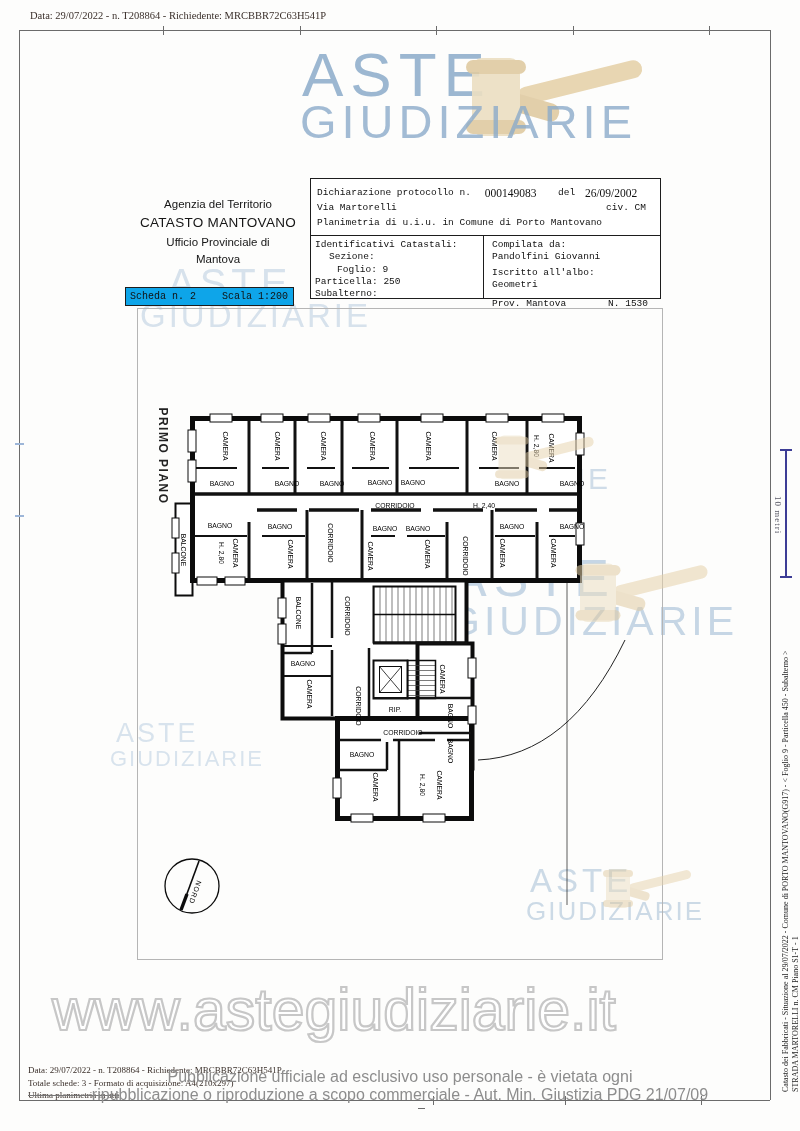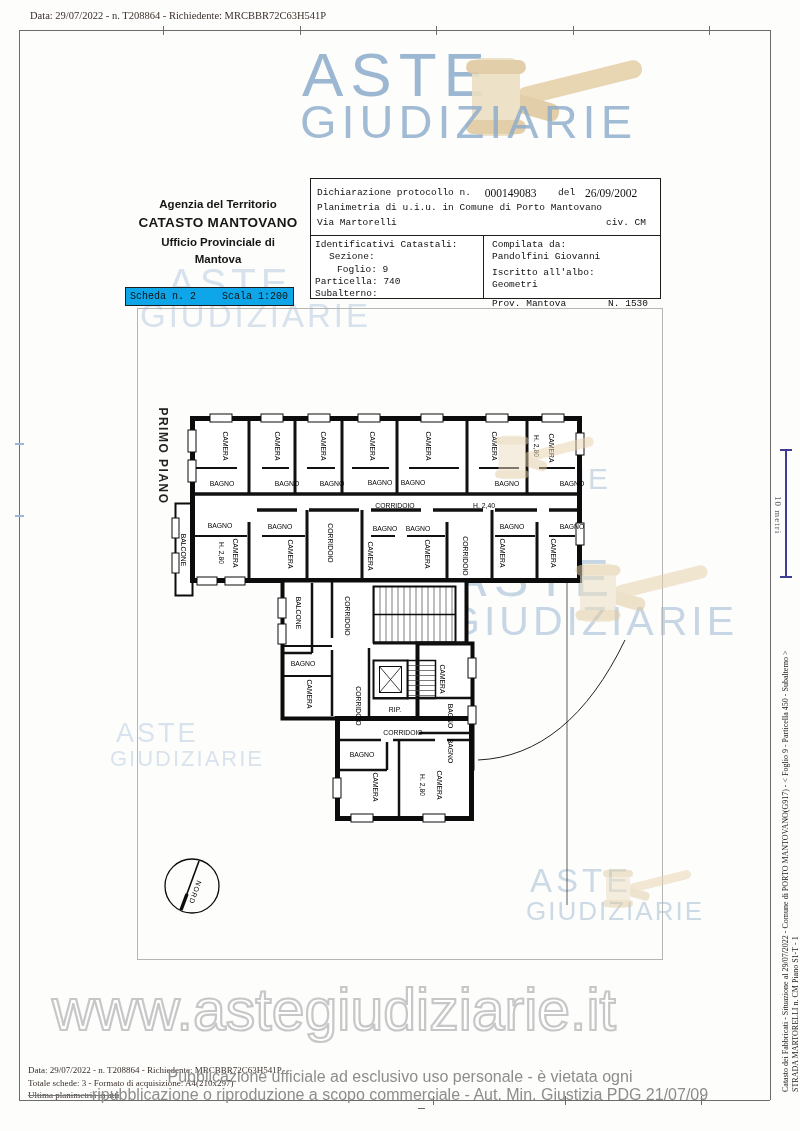--- a/index.html
+++ b/index.html
@@ -27,21 +27,21 @@
   .wm3a{font-size:40px;letter-spacing:5px;color:rgba(144,175,205,0.42)}
   .wm3g{font-size:30px;letter-spacing:3px;color:rgba(144,175,205,0.42)}
   .wm4a{font-size:52px;letter-spacing:7px;color:rgba(144,175,205,0.5)}
   .wm4g{font-size:41px;letter-spacing:4px;color:rgba(144,175,205,0.5)}
   .wm5a{font-size:27px;letter-spacing:3px;color:rgba(144,175,205,0.33)}
   .wm5g{font-size:22px;letter-spacing:2px;color:rgba(144,175,205,0.33)}
   .wm6a{font-size:33px;letter-spacing:4px;color:rgba(144,175,205,0.45)}
   .wm6g{font-size:26px;letter-spacing:2px;color:rgba(144,175,205,0.45)}
 
   
-  .agency{position:absolute;left:126px;top:196px;width:184px;text-align:center;font-weight:700;color:#161616;line-height:1.5}
+  .agency{position:absolute;left:126px;top:196px;width:184px;text-align:center;font-weight:400;color:#161616;line-height:1.5}
   .agency .l1,.agency .l3,.agency .l4{font-size:11.5px}
   .agency .l2{font-size:13.5px;letter-spacing:.3px}
 
   
   .scheda{position:absolute;left:125px;top:287px;width:167px;height:17px;border:1.3px solid #1d1d1d;
           background:#0ea5e9;display:flex;align-items:center;font-size:10px;z-index:3}
   .scheda span{white-space:nowrap}
 
   
   .form{position:absolute;left:310px;top:178px;width:349px;height:119px;border:1.2px solid #1d1d1d;background:#fff;font-size:9.5px;z-index:3}
@@ -132,32 +132,32 @@
 </div>
 
 <div class="form mono">
   <div class="top">
     <div class="row">
       <span>Dichiarazione protocollo n.</span>
       <span class="val" style="margin-left:8px">000149083</span>
       <span style="margin-left:16px">del</span>
       <span class="val" style="margin-left:4px">26/09/2002</span>
     </div>
-    <div class="row">Planimetria di u.i.u. in Comune di Porto Mantovano</div>
     <div class="row" style="display:flex;justify-content:space-between;padding-right:8px">
       <span>Via Martorelli</span>
       <span>civ. CM</span>
     </div>
+    <div class="row">Planimetria di u.i.u. in Comune di Porto Mantovano</div>
   </div>
   <div class="bottom">
     <div class="col-l">
       <div>Identificativi Catastali:</div>
       <div class="ind1">Sezione:</div>
       <div class="ind2">Foglio: 9</div>
-      <div>Particella: 740</div>
+      <div>Particella: 250</div>
       <div>Subalterno:</div>
     </div>
     <div class="col-r">
       <div>Compilata da:</div>
       <div>Pandolfini Giovanni</div>
       <div style="margin-top:5px">Iscritto all'albo:</div>
       <div>Geometri</div>
       <div class="prov-row">
         <span>Prov. Mantova</span>
         <span>N. 1530</span>

